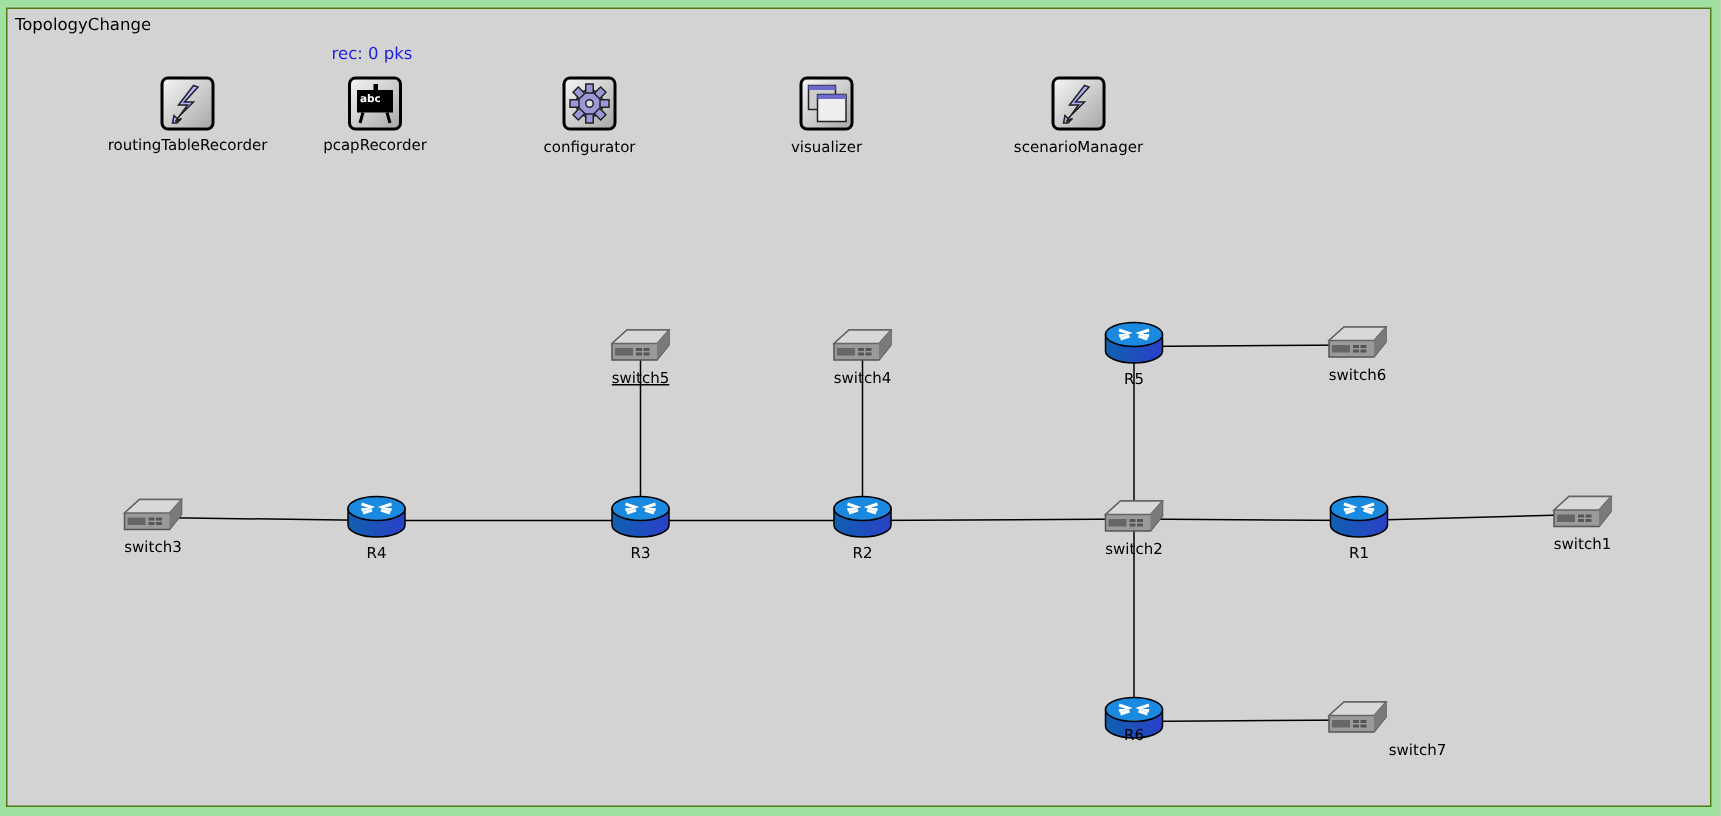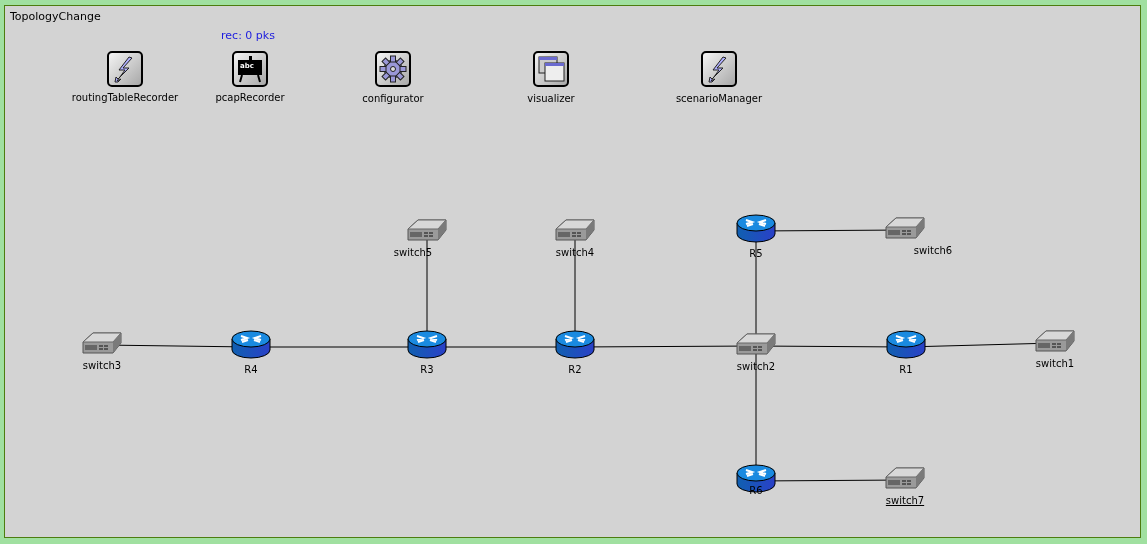--- a/index.html
+++ b/index.html
@@ -150,21 +150,21 @@
             <path d="M2 14 L12 5 L40 5 L40 15 L32 25 L2 25 Z" fill="#9a9a9a" stroke="#555"></path>
             <path d="M2 14 L12 5 L40 5 L32 14 Z" fill="#d8d8d8" stroke="#666"></path>
             <path d="M32 14 L40 5 L40 15 L32 25 Z" fill="#7a7a7a"></path>
             <rect x="4" y="17" width="12" height="5" fill="#666"></rect>
             <rect x="18" y="17" width="4" height="2" fill="#555"></rect>
             <rect x="23" y="17" width="4" height="2" fill="#555"></rect>
             <rect x="18" y="20" width="4" height="2" fill="#555"></rect>
             <rect x="23" y="20" width="4" height="2" fill="#555"></rect>
           </svg></div>
       </div>
-      <div class="label" style="left: 408px; top: 241px;">switch5</div>
+      <div class="label" style="left: 422px; top: 241px; text-decoration: underline;">switch5</div>
       <div class="node" style="left: 570px; top: 341px;">
         <div><svg width="42" height="34" viewBox="0 0 42 34">
             <defs>
               <linearGradient id="rg" x1="0" x2="1">
                 <stop offset="0" stop-color="#1060b0"></stop>
                 <stop offset="1" stop-color="#2a40c8"></stop>
               </linearGradient>
             </defs>
             <path d="M2 11 V22 A19 8 0 0 0 40 22 V11 Z" fill="url(#rg)" stroke="#000"></path>
             <ellipse cx="21" cy="11" rx="19" ry="8" fill="#1a8ae0" stroke="#000"></ellipse>
@@ -217,21 +217,21 @@
             <path d="M2 14 L12 5 L40 5 L40 15 L32 25 L2 25 Z" fill="#9a9a9a" stroke="#555"></path>
             <path d="M2 14 L12 5 L40 5 L32 14 Z" fill="#d8d8d8" stroke="#666"></path>
             <path d="M32 14 L40 5 L40 15 L32 25 Z" fill="#7a7a7a"></path>
             <rect x="4" y="17" width="12" height="5" fill="#666"></rect>
             <rect x="18" y="17" width="4" height="2" fill="#555"></rect>
             <rect x="23" y="17" width="4" height="2" fill="#555"></rect>
             <rect x="18" y="20" width="4" height="2" fill="#555"></rect>
             <rect x="23" y="20" width="4" height="2" fill="#555"></rect>
           </svg></div>
       </div>
-      <div class="label" style="left: 928px; top: 239px;">switch6</div>
+      <div class="label" style="left: 900px; top: 239px;">switch6</div>
       <div class="node" style="left: 901px; top: 341px;">
         <div><svg width="42" height="34" viewBox="0 0 42 34">
             <defs>
               <linearGradient id="rg" x1="0" x2="1">
                 <stop offset="0" stop-color="#1060b0"></stop>
                 <stop offset="1" stop-color="#2a40c8"></stop>
               </linearGradient>
             </defs>
             <path d="M2 11 V22 A19 8 0 0 0 40 22 V11 Z" fill="url(#rg)" stroke="#000"></path>
             <ellipse cx="21" cy="11" rx="19" ry="8" fill="#1a8ae0" stroke="#000"></ellipse>
@@ -271,15 +271,15 @@
             <path d="M2 14 L12 5 L40 5 L40 15 L32 25 L2 25 Z" fill="#9a9a9a" stroke="#555"></path>
             <path d="M2 14 L12 5 L40 5 L32 14 Z" fill="#d8d8d8" stroke="#666"></path>
             <path d="M32 14 L40 5 L40 15 L32 25 Z" fill="#7a7a7a"></path>
             <rect x="4" y="17" width="12" height="5" fill="#666"></rect>
             <rect x="18" y="17" width="4" height="2" fill="#555"></rect>
             <rect x="23" y="17" width="4" height="2" fill="#555"></rect>
             <rect x="18" y="20" width="4" height="2" fill="#555"></rect>
             <rect x="23" y="20" width="4" height="2" fill="#555"></rect>
           </svg></div>
       </div>
-      <div class="label" style="left: 900px; top: 489px; text-decoration: underline;">switch7</div>
+      <div class="label" style="left: 940px; top: 489px;">switch7</div>
     </div>
 </div>
 
 </body></html>

